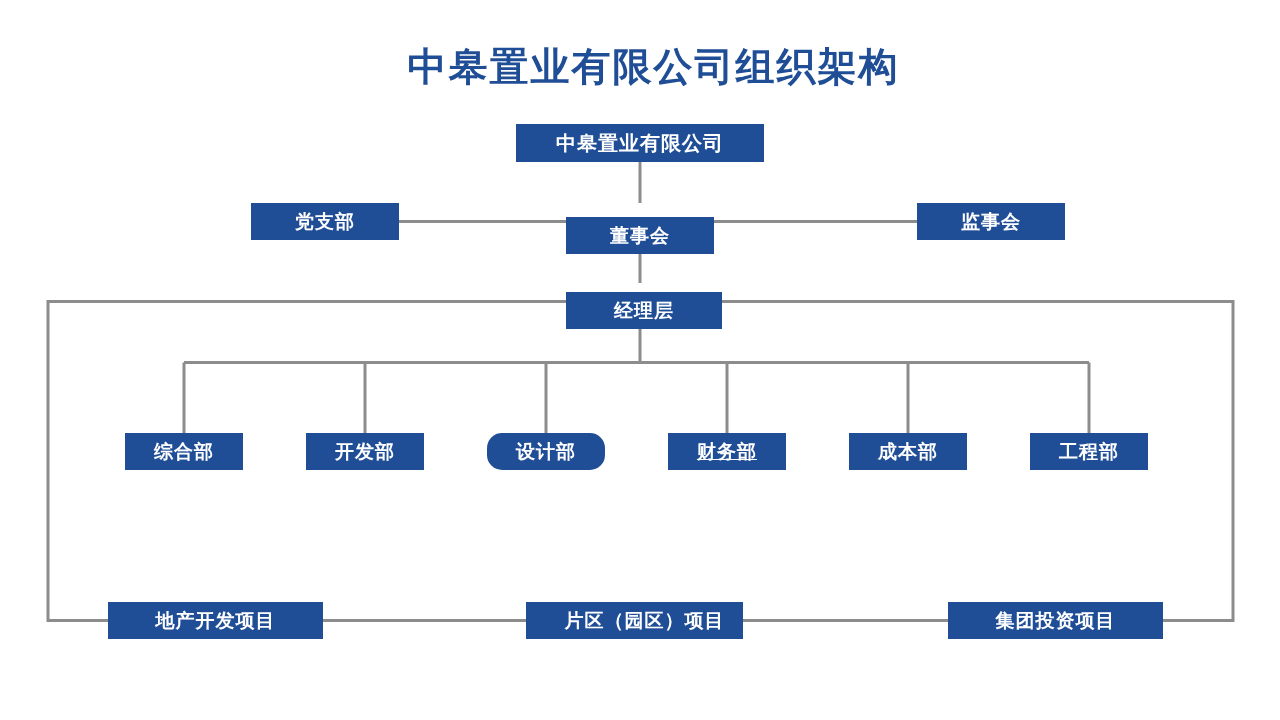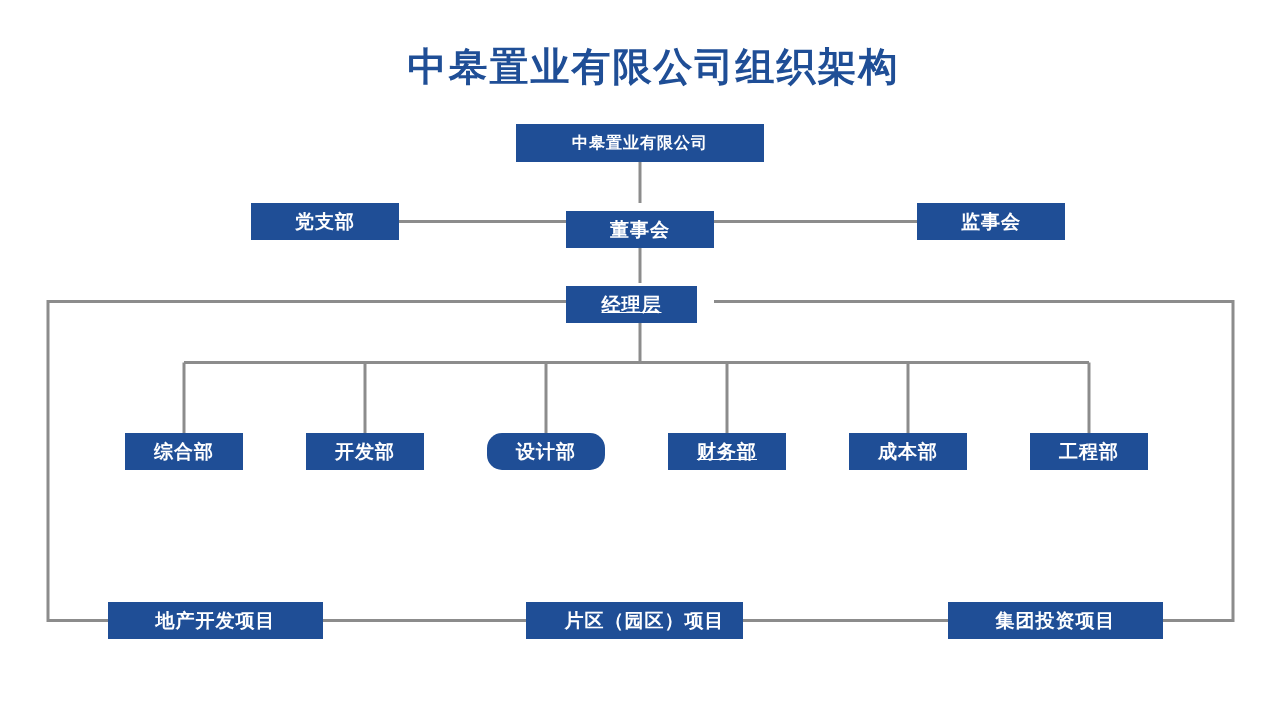--- a/index.html
+++ b/index.html
@@ -37,27 +37,27 @@
     display: flex;
     align-items: center;
     justify-content: center;
     font-weight: bold;
     font-size: 19px;
     letter-spacing: 1px;
     white-space: nowrap;
   }
 
   
-  #node-company      { left: 516px; top: 124px; width: 248px; height: 38px; font-size: 16px; }
+  #node-company      { left: 516px; top: 124px; width: 248px; height: 38px; font-size: 20px; }
   
   #node-party        { left: 215px; top: 203px; width: 148px; height: 37px; margin-left: 36px; }
-  #node-board        { left: 566px; top: 211px; width: 148px; height: 37px; }
+  #node-board        { left: 566px; top: 217px; width: 148px; height: 37px; }
   #node-supervisory  { left: 917px; top: 203px; width: 148px; height: 37px; }
   
-  #node-management   { left: 566px; top: 286px; width: 131px; height: 37px; text-decoration: underline; }
+  #node-management   { left: 566px; top: 292px; width: 156px; height: 37px; }
   
   .dept { top: 433px; width: 118px; height: 37px; }
   #node-dept-general     { left: 125px; }
   #node-dept-development { left: 306px; }
   #node-dept-design      { left: 487px; border-radius: 15px; }
   #node-dept-finance     { left: 668px; text-decoration: underline; }
   #node-dept-cost        { left: 849px; }
   #node-dept-engineering { left: 1030px; }
   
   #node-project-realestate { left: 108px; top: 602px; width: 215px; height: 37px; }

